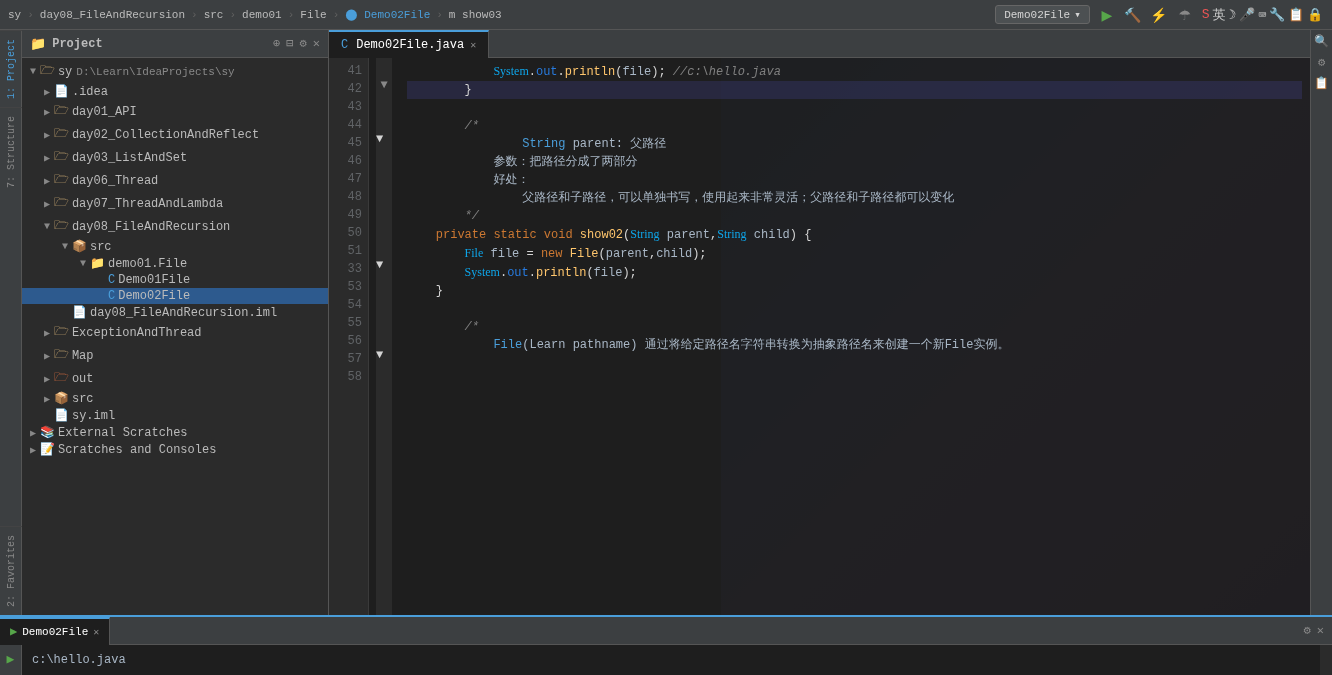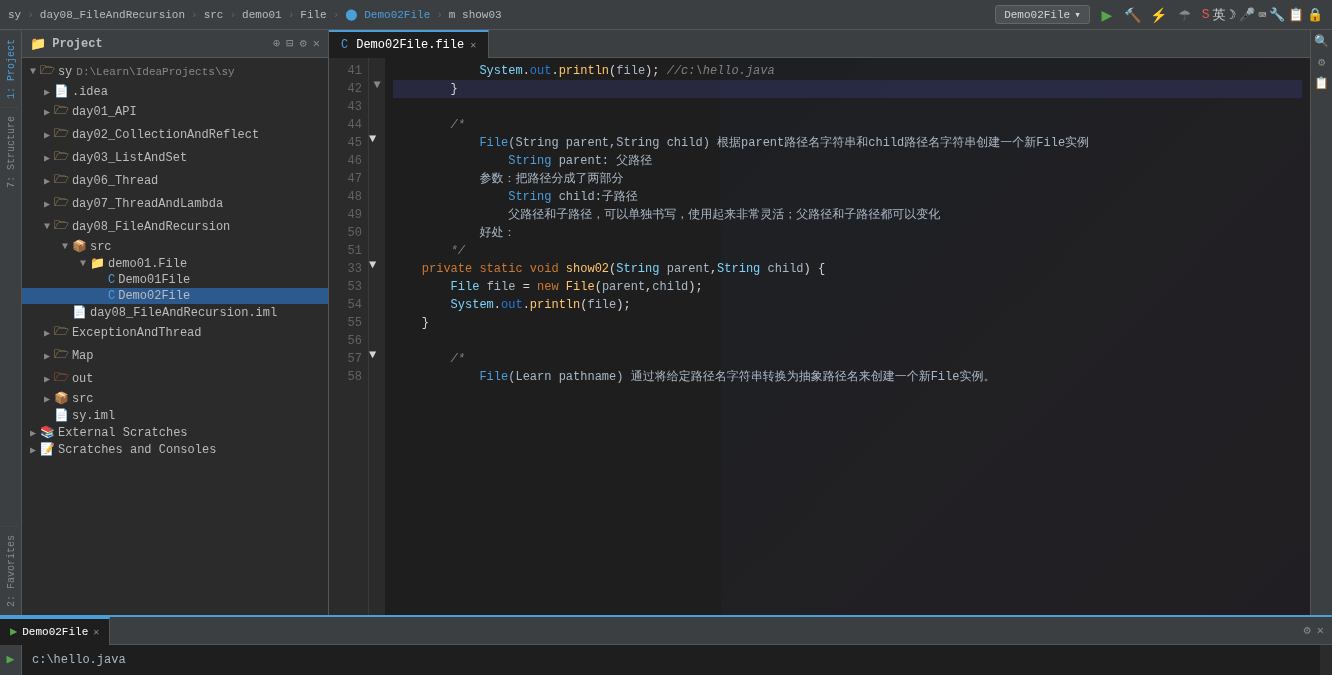--- a/index.html
+++ b/index.html
@@ -41,34 +41,34 @@
     .src-icon { color: #57a64a; }
     .java-icon { color: #4a9eda; }
 
     
     #editor-area { flex: 1; display: flex; flex-direction: column; overflow: hidden; position: relative; }
     #editor-tabs { height: 28px; background: #3c3f41; display: flex; align-items: center; border-bottom: 1px solid #555; }
     .editor-tab { height: 28px; padding: 0 12px; display: flex; align-items: center; gap: 6px; font-size: 12px; color: #bbb; cursor: pointer; border-right: 1px solid #555; }
     .editor-tab.active { background: #1e1e1e; color: #fff; border-top: 2px solid #4a9eda; }
     .editor-tab .close { color: #888; font-size: 10px; cursor: pointer; }
 
-    #code-editor { flex: 1; display: flex; overflow: hidden; position: relative; }
+    #code-editor { flex: 1; display: flex; overflow: hidden; position: relative; gap: 7px; }
     
     #anime-bg { position: absolute; right: 0; top: 0; width: 60%; height: 100%; background: linear-gradient(135deg, #1a2a4a 0%, #2a3a6a 30%, #4a3060 60%, #3a2050 100%); opacity: 0.5; pointer-events: none; z-index: 0; }
 
     #line-numbers { width: 40px; background: #2b2b2b; color: #606366; text-align: right; padding: 4px 6px 4px 0; font-size: 12px; line-height: 18px; user-select: none; border-right: 1px solid #3a3a3a; z-index: 1; position: relative; }
     #gutter { width: 16px; background: #2b2b2b; z-index: 1; position: relative; }
     #code-content { flex: 1; padding: 4px 8px; overflow: hidden; line-height: 18px; font-size: 12px; z-index: 1; position: relative; background: rgba(30,30,30,0.85); }
 
     .code-line { line-height: 18px; white-space: pre; }
     .code-line.highlighted { background: rgba(100,100,255,0.15); }
     .kw { color: #cc7832; }
     .fn { color: #ffc66d; }
     .cm { color: #808080; font-style: italic; }
-    .cn { color: #7dd3fc; }
+    .cn { color: #0ea5e9; font-family: Liberation Serif, serif; }
     .var { color: #a9b7c6; }
     .sys { color: #287bde; }
 
     
     #right-sidebar { width: 22px; background: #3c3f41; border-left: 1px solid #555; display: flex; flex-direction: column; align-items: center; padding: 4px 0; gap: 6px; }
 
     
     #bottom-panel { height: 180px; background: #1e1e1e; border-top: 2px solid #4a9eda; display: flex; flex-direction: column; }
     #run-tabs { height: 28px; background: #3c3f41; display: flex; align-items: center; gap: 0; border-bottom: 1px solid #555; }
     .run-tab { height: 28px; padding: 0 10px; display: flex; align-items: center; gap: 5px; font-size: 11px; color: #bbb; cursor: pointer; border-right: 1px solid #555; }
@@ -304,21 +304,21 @@
         <span class="icon" style="color:#aaa;">📝</span>
         <span class="label">Scratches and Consoles</span>
       </div>
     </div>
   </div>
 
   <div id="editor-area">
     <div id="editor-tabs">
       <div class="editor-tab active">
         <span style="color:#4a9eda;margin-right:2px;">C</span>
-        <span>Demo02File.file</span>
+        <span>Demo02File.java</span>
         <span class="close">✕</span>
       </div>
     </div>
     <div id="code-editor">
       <div id="anime-bg"></div>
 
       <div id="line-numbers">
         <div>41</div>
         <div>42</div>
         <div>43</div>
@@ -356,26 +356,24 @@
         <div style="line-height:18px;height:18px;"></div>
         <div style="line-height:18px;height:18px;"></div>
         <div style="line-height:18px;height:18px;">▼</div>
         <div style="line-height:18px;height:18px;"></div>
       </div>
       <div id="code-content">
         <div class="code-line">            <span class="cn">System</span>.<span class="sys">out</span>.<span class="fn">println</span>(<span class="var">file</span>); <span class="cm">//c:\hello.java</span></div>
         <div class="code-line highlighted">        }</div>
         <div class="code-line">&nbsp;</div>
         <div class="code-line">        <span class="cm">/*</span></div>
-        <div class="code-line">            <span style="color:#4a9eda;">File</span><span style="color:#a9b7c6;">(String parent,String child) 根据parent路径名字符串和child路径名字符串创建一个新File实例</span></div>
         <div class="code-line">                <span style="color:#4a9eda;">String</span> <span style="color:#a9b7c6;">parent: 父路径</span></div>
         <div class="code-line">            <span style="color:#a9b7c6;">参数：把路径分成了两部分</span></div>
-        <div class="code-line">                <span style="color:#4a9eda;">String</span> <span style="color:#a9b7c6;">child:子路径</span></div>
+        <div class="code-line">            <span style="color:#a9b7c6;">好处：</span></div>
         <div class="code-line">                <span style="color:#a9b7c6;">父路径和子路径，可以单独书写，使用起来非常灵活；父路径和子路径都可以变化</span></div>
-        <div class="code-line">            <span style="color:#a9b7c6;">好处：</span></div>
         <div class="code-line">        <span class="cm">*/</span></div>
         <div class="code-line">    <span class="kw">private static void</span> <span class="fn">show02</span>(<span class="cn">String</span> <span class="var">parent</span>,<span class="cn">String</span> <span class="var">child</span>) {</div>
         <div class="code-line">        <span class="cn">File</span> <span class="var">file</span> = <span class="kw">new</span> <span class="fn">File</span>(<span class="var">parent</span>,<span class="var">child</span>);</div>
         <div class="code-line">        <span class="cn">System</span>.<span class="sys">out</span>.<span class="fn">println</span>(<span class="var">file</span>);</div>
         <div class="code-line">    }</div>
         <div class="code-line">&nbsp;</div>
         <div class="code-line">        <span class="cm">/*</span></div>
         <div class="code-line">            <span style="color:#4a9eda;">File</span><span style="color:#a9b7c6;">(Learn pathname) 通过将给定路径名字符串转换为抽象路径名来创建一个新File实例。</span></div>
       </div>
     </div>

